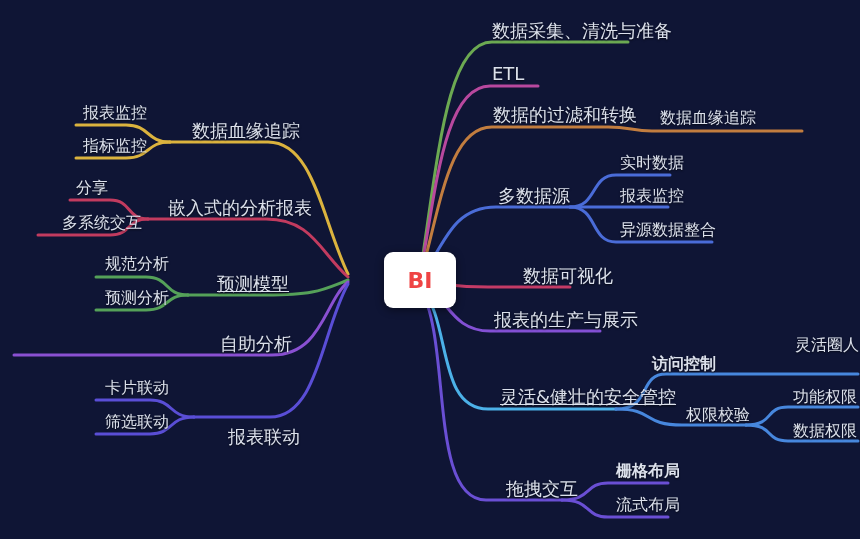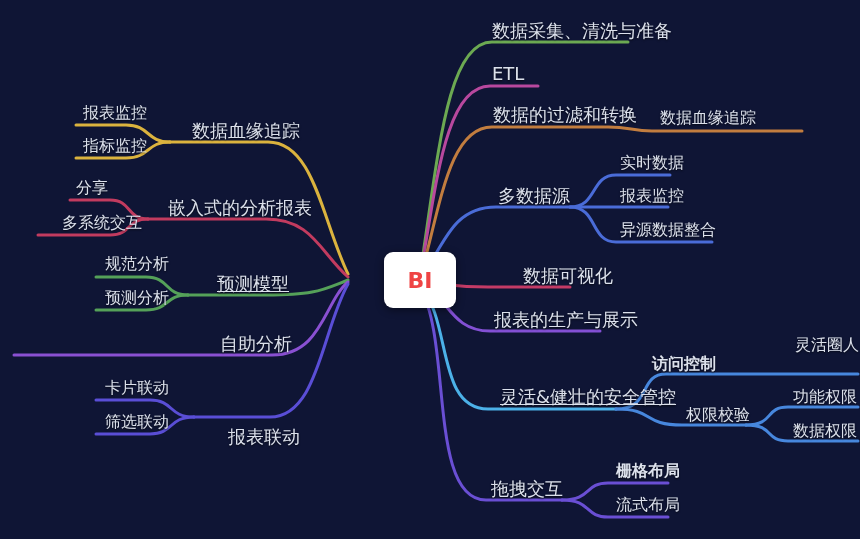--- a/index.html
+++ b/index.html
@@ -85,21 +85,21 @@
   <div class="label leaf" style="left:620px;top:189px;">报表监控</div>
   <div class="label leaf" style="left:620px;top:223px;">异源数据整合</div>
   <div class="label" style="left:516px;top:268px;margin-left:7px;">数据可视化</div>
   <div class="label" style="left:494px;top:312px;">报表的生产与展示</div>
   <div class="label" style="left:500px;top:389px;text-decoration:underline;">灵活&amp;健壮的安全管控</div>
   <div class="label leaf" style="left:652px;top:357px;font-weight:bold;">访问控制</div>
   <div class="label leaf" style="left:795px;top:338px;">灵活圈人</div>
   <div class="label leaf" style="left:686px;top:408px;">权限校验</div>
   <div class="label leaf" style="left:793px;top:390px;">功能权限</div>
   <div class="label leaf" style="left:793px;top:424px;">数据权限</div>
-  <div class="label" style="left:491px;top:481px;">拖拽交互</div>
+  <div class="label" style="left:506px;top:481px;">拖拽交互</div>
   <div class="label leaf" style="left:616px;top:464px;font-weight:bold;">栅格布局</div>
   <div class="label leaf" style="left:616px;top:498px;">流式布局</div>
 
   <div class="label" style="left:192px;top:123px;">数据血缘追踪</div>
   <div class="label leaf" style="left:83px;top:106px;">报表监控</div>
   <div class="label leaf" style="left:83px;top:139px;">指标监控</div>
   <div class="label" style="left:168px;top:200px;">嵌入式的分析报表</div>
   <div class="label leaf" style="left:76px;top:181px;">分享</div>
   <div class="label leaf" style="left:62px;top:216px;">多系统交互</div>
   <div class="label" style="left:217px;top:276px;text-decoration:underline;">预测模型</div>

